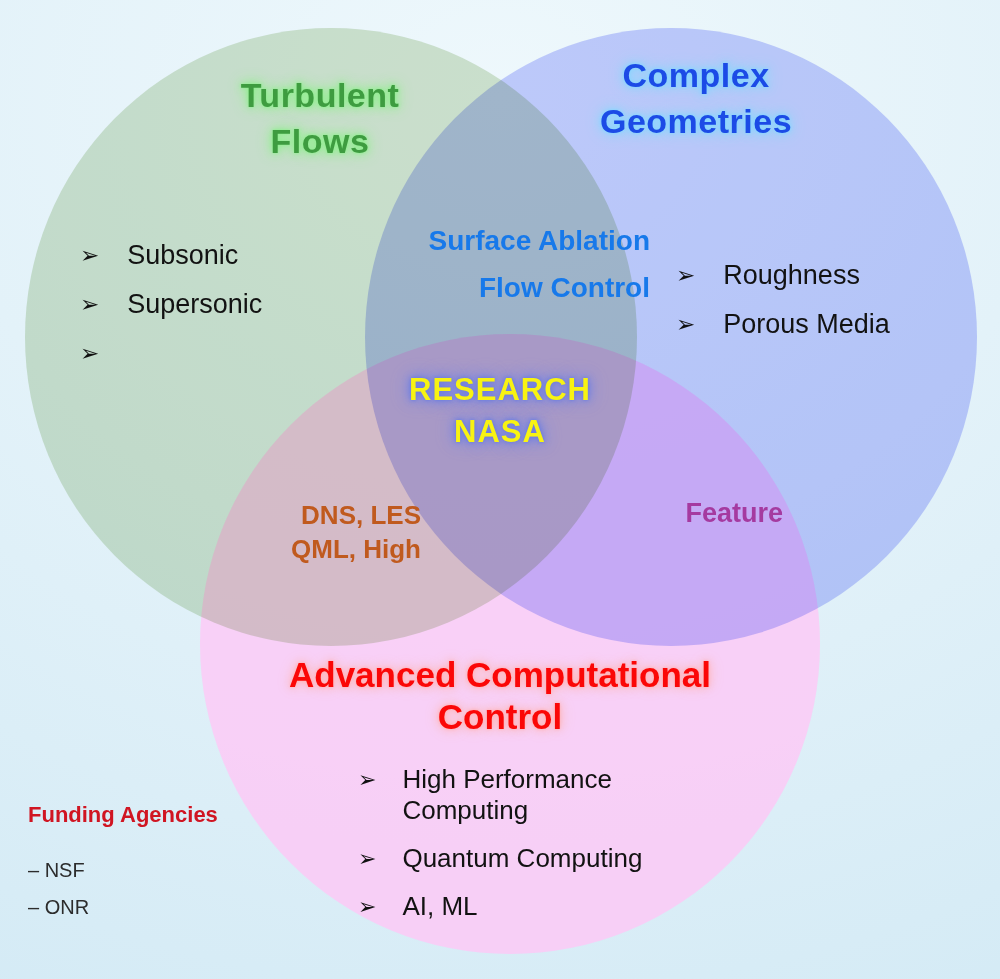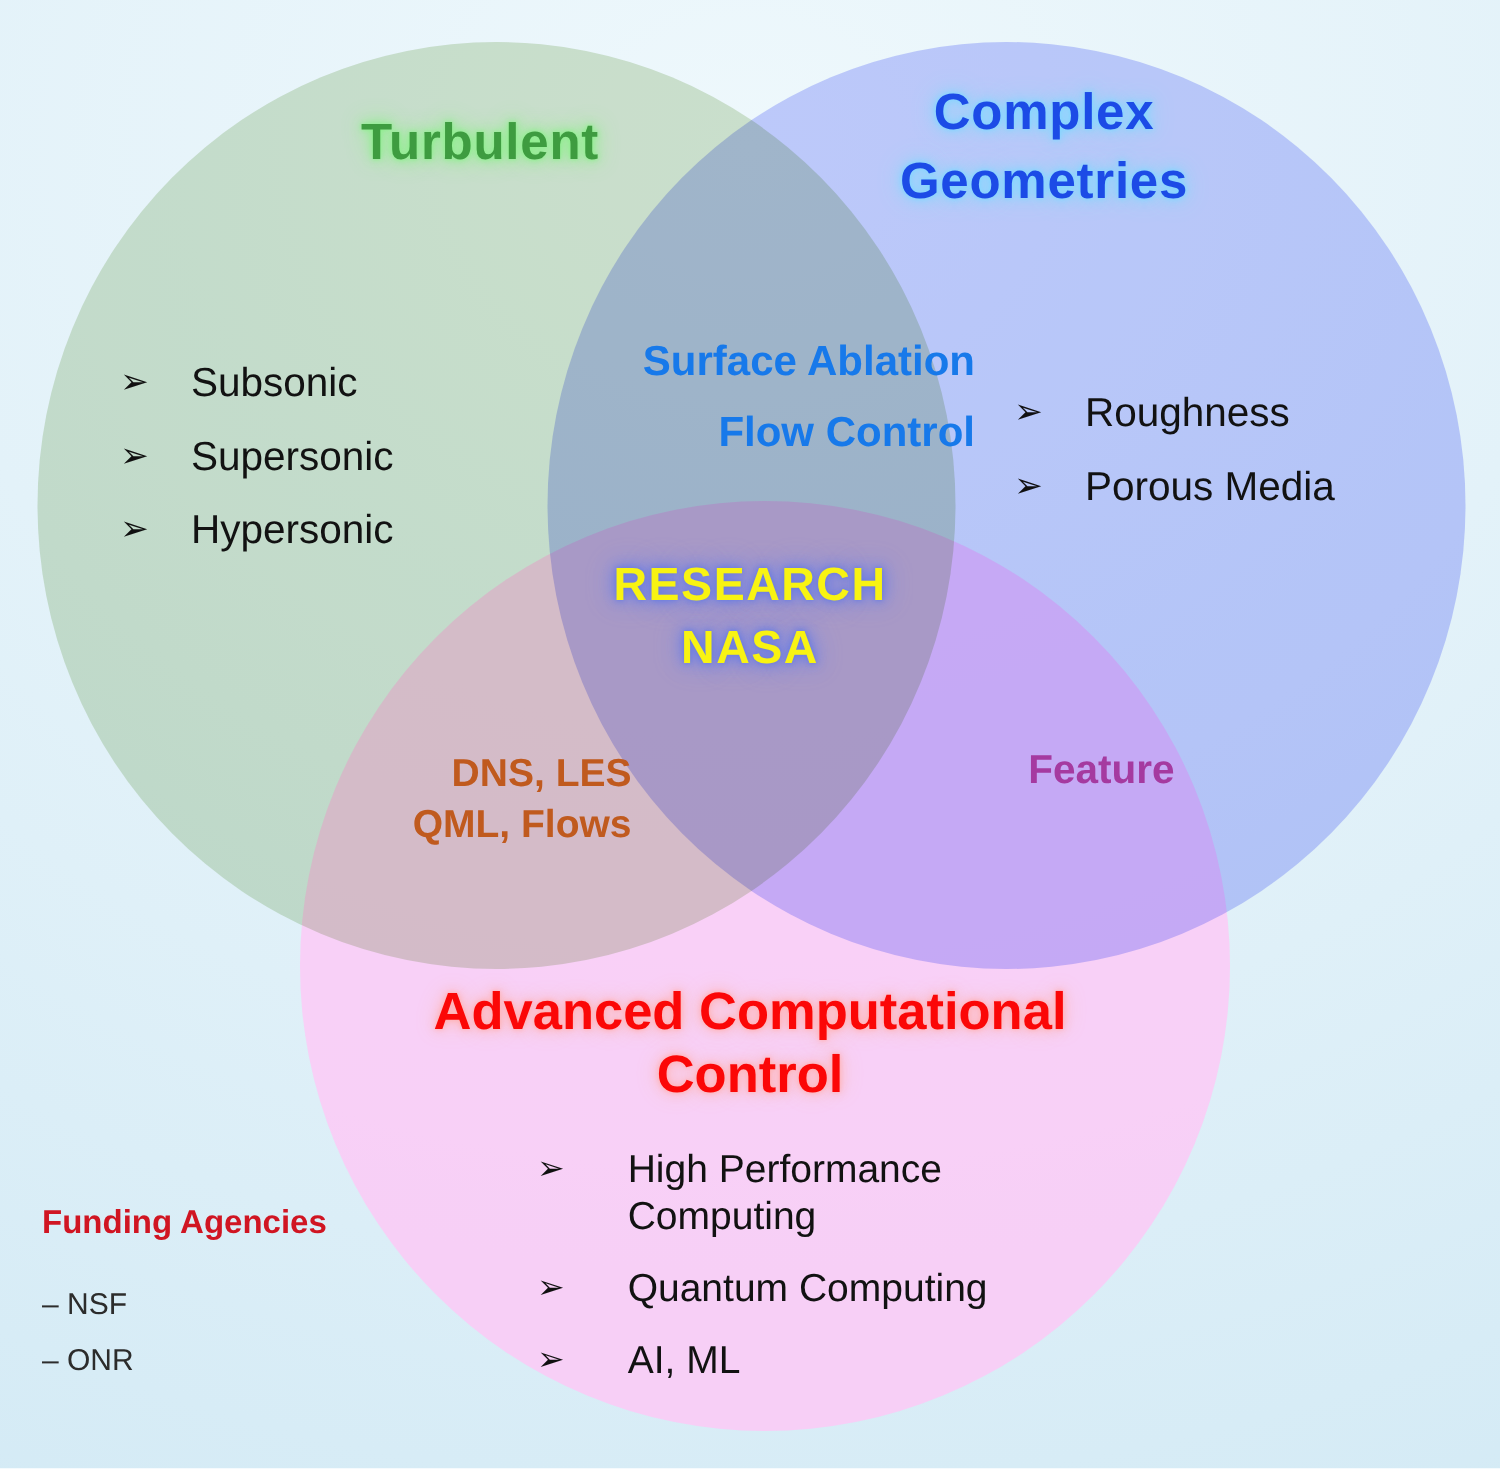--- a/index.html
+++ b/index.html
@@ -53,56 +53,56 @@
   ul.blist { list-style: none; margin: 0; padding: 0; }
   ul.blist li { display: flex; align-items: flex-start; margin: 0 0 17px 0; }
   .arrow { font-family: "DejaVu Sans", sans-serif; font-size: 23px; line-height: 32px; color: #101010; flex: 0 0 auto; }
   .bl-label { font-size: 27px; line-height: 32px; color: #121212; font-weight: 500; margin-left: 28px; }
 
   .list-left   { left: 80px;  top: 239px; width: 300px; }
   .list-right  { left: 676px; top: 259px; width: 300px; }
   .list-bottom { left: 358px; top: 764px; width: 316px; }
   .list-bottom li { margin-bottom: 14px; }
   .list-bottom .arrow { font-size: 22px; line-height: 31px; }
-  .list-bottom .bl-label { font-size: 26px; line-height: 31px; margin-left: 42px; }
+  .list-bottom .bl-label { font-size: 26px; line-height: 31px; margin-left: 26px; }
 
   .funding { left: 28px; top: 802px; width: 230px; }
   .funding-title { font-size: 22px; font-weight: 700; color: #d01522; margin: 0 0 24px 0; }
   .funding-item { font-size: 20px; color: #2c2c2c; line-height: 37px; font-weight: 500; }
 </style>
 </head>
 <body>
 
 <div class="stage">
 
   <div class="circle circle-pink"></div>
   <div class="circle circle-green"></div>
   <div class="circle circle-blue"></div>
 
   <div class="txt vtitle title-green" style="left:150px; top:52px; width:340px;margin-top:20px;">
     <div>Turbulent</div>
+    <div>Flows</div>
   </div>
 
   <div class="txt vtitle title-blue" style="left:526px; top:52px; width:340px;">
     <div>Complex</div>
     <div>Geometries</div>
   </div>
 
   <ul class="txt blist list-left">
     <li>
       <span class="arrow">➢</span>
       <span class="bl-label">Subsonic</span>
     </li>
     <li>
       <span class="arrow">➢</span>
       <span class="bl-label">Supersonic</span>
     </li>
     <li>
       <span class="arrow">➢</span>
-      <span class="bl-label">Hypersonic</span>
     </li>
   </ul>
 
   <div class="txt inter inter-top" style="left:350px; top:217px; width:300px;">
     <div>Surface Ablation</div>
     <div>Flow Control</div>
   </div>
 
   <ul class="txt blist list-right">
     <li>
@@ -115,21 +115,21 @@
     </li>
   </ul>
 
   <div class="txt ctlab" style="left:390px; top:369px; width:220px;">
     <div>RESEARCH</div>
     <div>NASA</div>
   </div>
 
   <div class="txt inter inter-left" style="left:221px; top:498px; width:200px;">
     <div>DNS, LES</div>
-    <div>QML, Flows</div>
+    <div>QML, High</div>
   </div>
 
   <div class="txt inter inter-right" style="left:583px; top:495px; width:200px;">
     <div>Feature</div>
   </div>
 
   <div class="txt adv-title" style="left:250px; top:654px; width:500px;">
     <div>Advanced Computational</div>
     <div>Control</div>
   </div>

